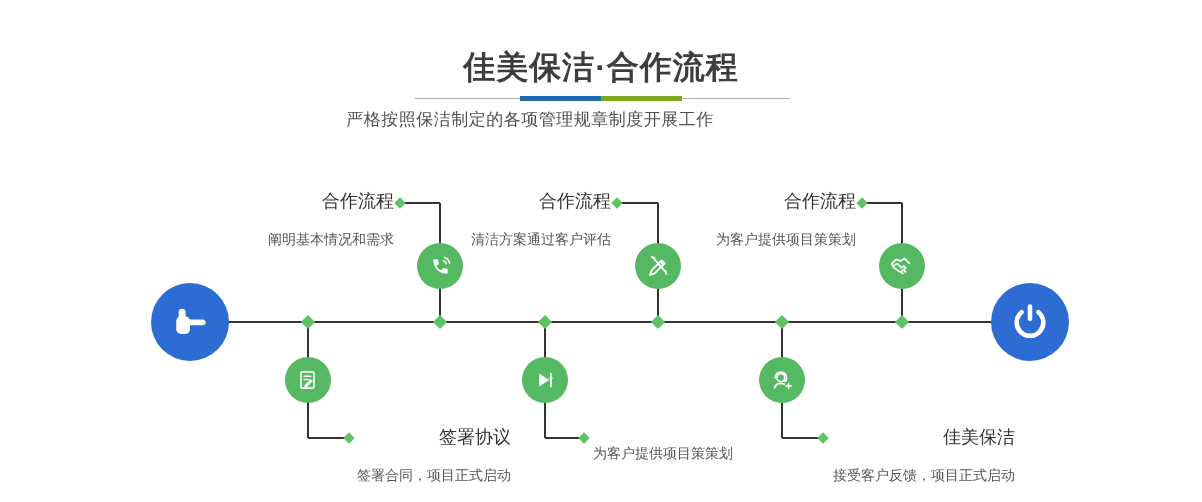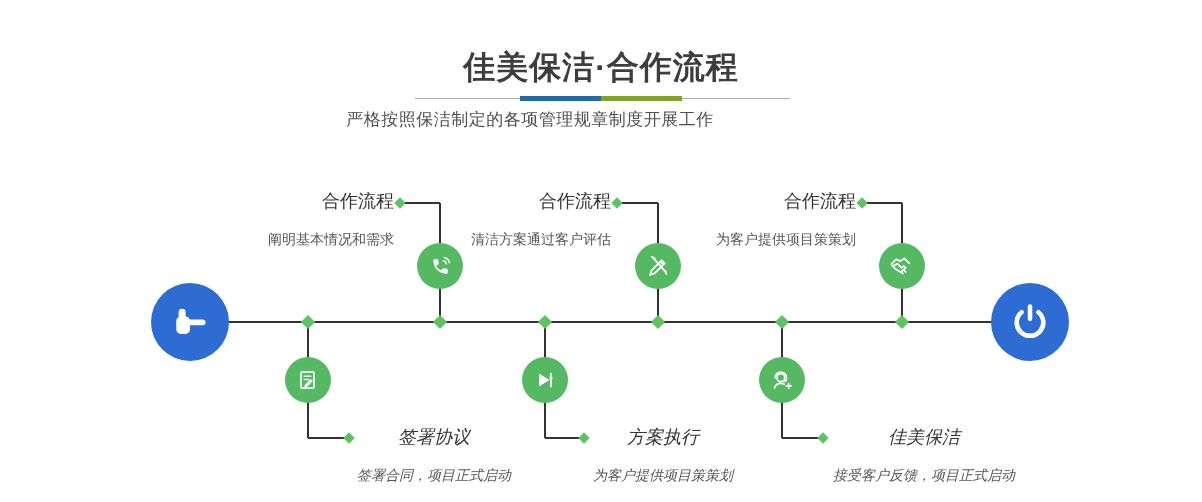--- a/index.html
+++ b/index.html
@@ -36,21 +36,21 @@
     position:absolute;width:46px;height:46px;border-radius:50%;
     background:#55b963;display:flex;align-items:center;justify-content:center;
   }
   .blue-circle{
     position:absolute;width:78px;height:78px;border-radius:50%;
     background:#2d6cd2;display:flex;align-items:center;justify-content:center;
   }
   
   .step-text{position:absolute;white-space:nowrap;}
   .step-text.top{text-align:right;}
-  .step-text.bottom{text-align:center;font-style:italic;}
+  .step-text.bottom{text-align:right;}
   .step-title{font-size:18px;color:#333;line-height:22px;}
   .step-desc{font-size:14px;color:#555;line-height:18px;margin-top:18px;}
   svg{display:block;}
 </style>
 </head>
 <body>
 
 <div id="canvas">
 
   <div class="page-title">佳美保洁·合作流程</div>
@@ -162,21 +162,20 @@
   </div>
 
   <div class="green-circle" style="left:522px;top:357px;">
     <svg width="26" height="26" viewBox="0 0 24 24">
       <path d="M6.5 6v12l9.5-6z" fill="#fff"></path>
       <path d="M17.5 6v12" stroke="#fff" stroke-width="1.6" stroke-linecap="round"></path>
       <circle cx="17.5" cy="10.2" r="1.5" fill="#fff"></circle>
     </svg>
   </div>
   <div class="step-text bottom" style="left:593px;top:426px;">
-    <div class="step-title">方案执行</div>
     <div class="step-desc">为客户提供项目策策划</div>
   </div>
 
   <div class="green-circle" style="left:759px;top:357px;">
     <svg width="27" height="27" viewBox="0 0 24 24" fill="none" stroke="#fff" stroke-width="1.5" stroke-linecap="round" stroke-linejoin="round">
       <circle cx="10.5" cy="9.5" r="3.5"></circle>
       <path d="M5 18.5c.8-2.8 3-4 5.5-4 1.2 0 2.3.3 3.2.9"></path>
       <path d="M5.5 9.5a5 5 0 0 1 10 0v1.2c0 1-.8 1.8-1.8 1.8h-1.2"></path>
       <path d="M17.5 14.8v4M15.5 16.8h4"></path>
     </svg>

